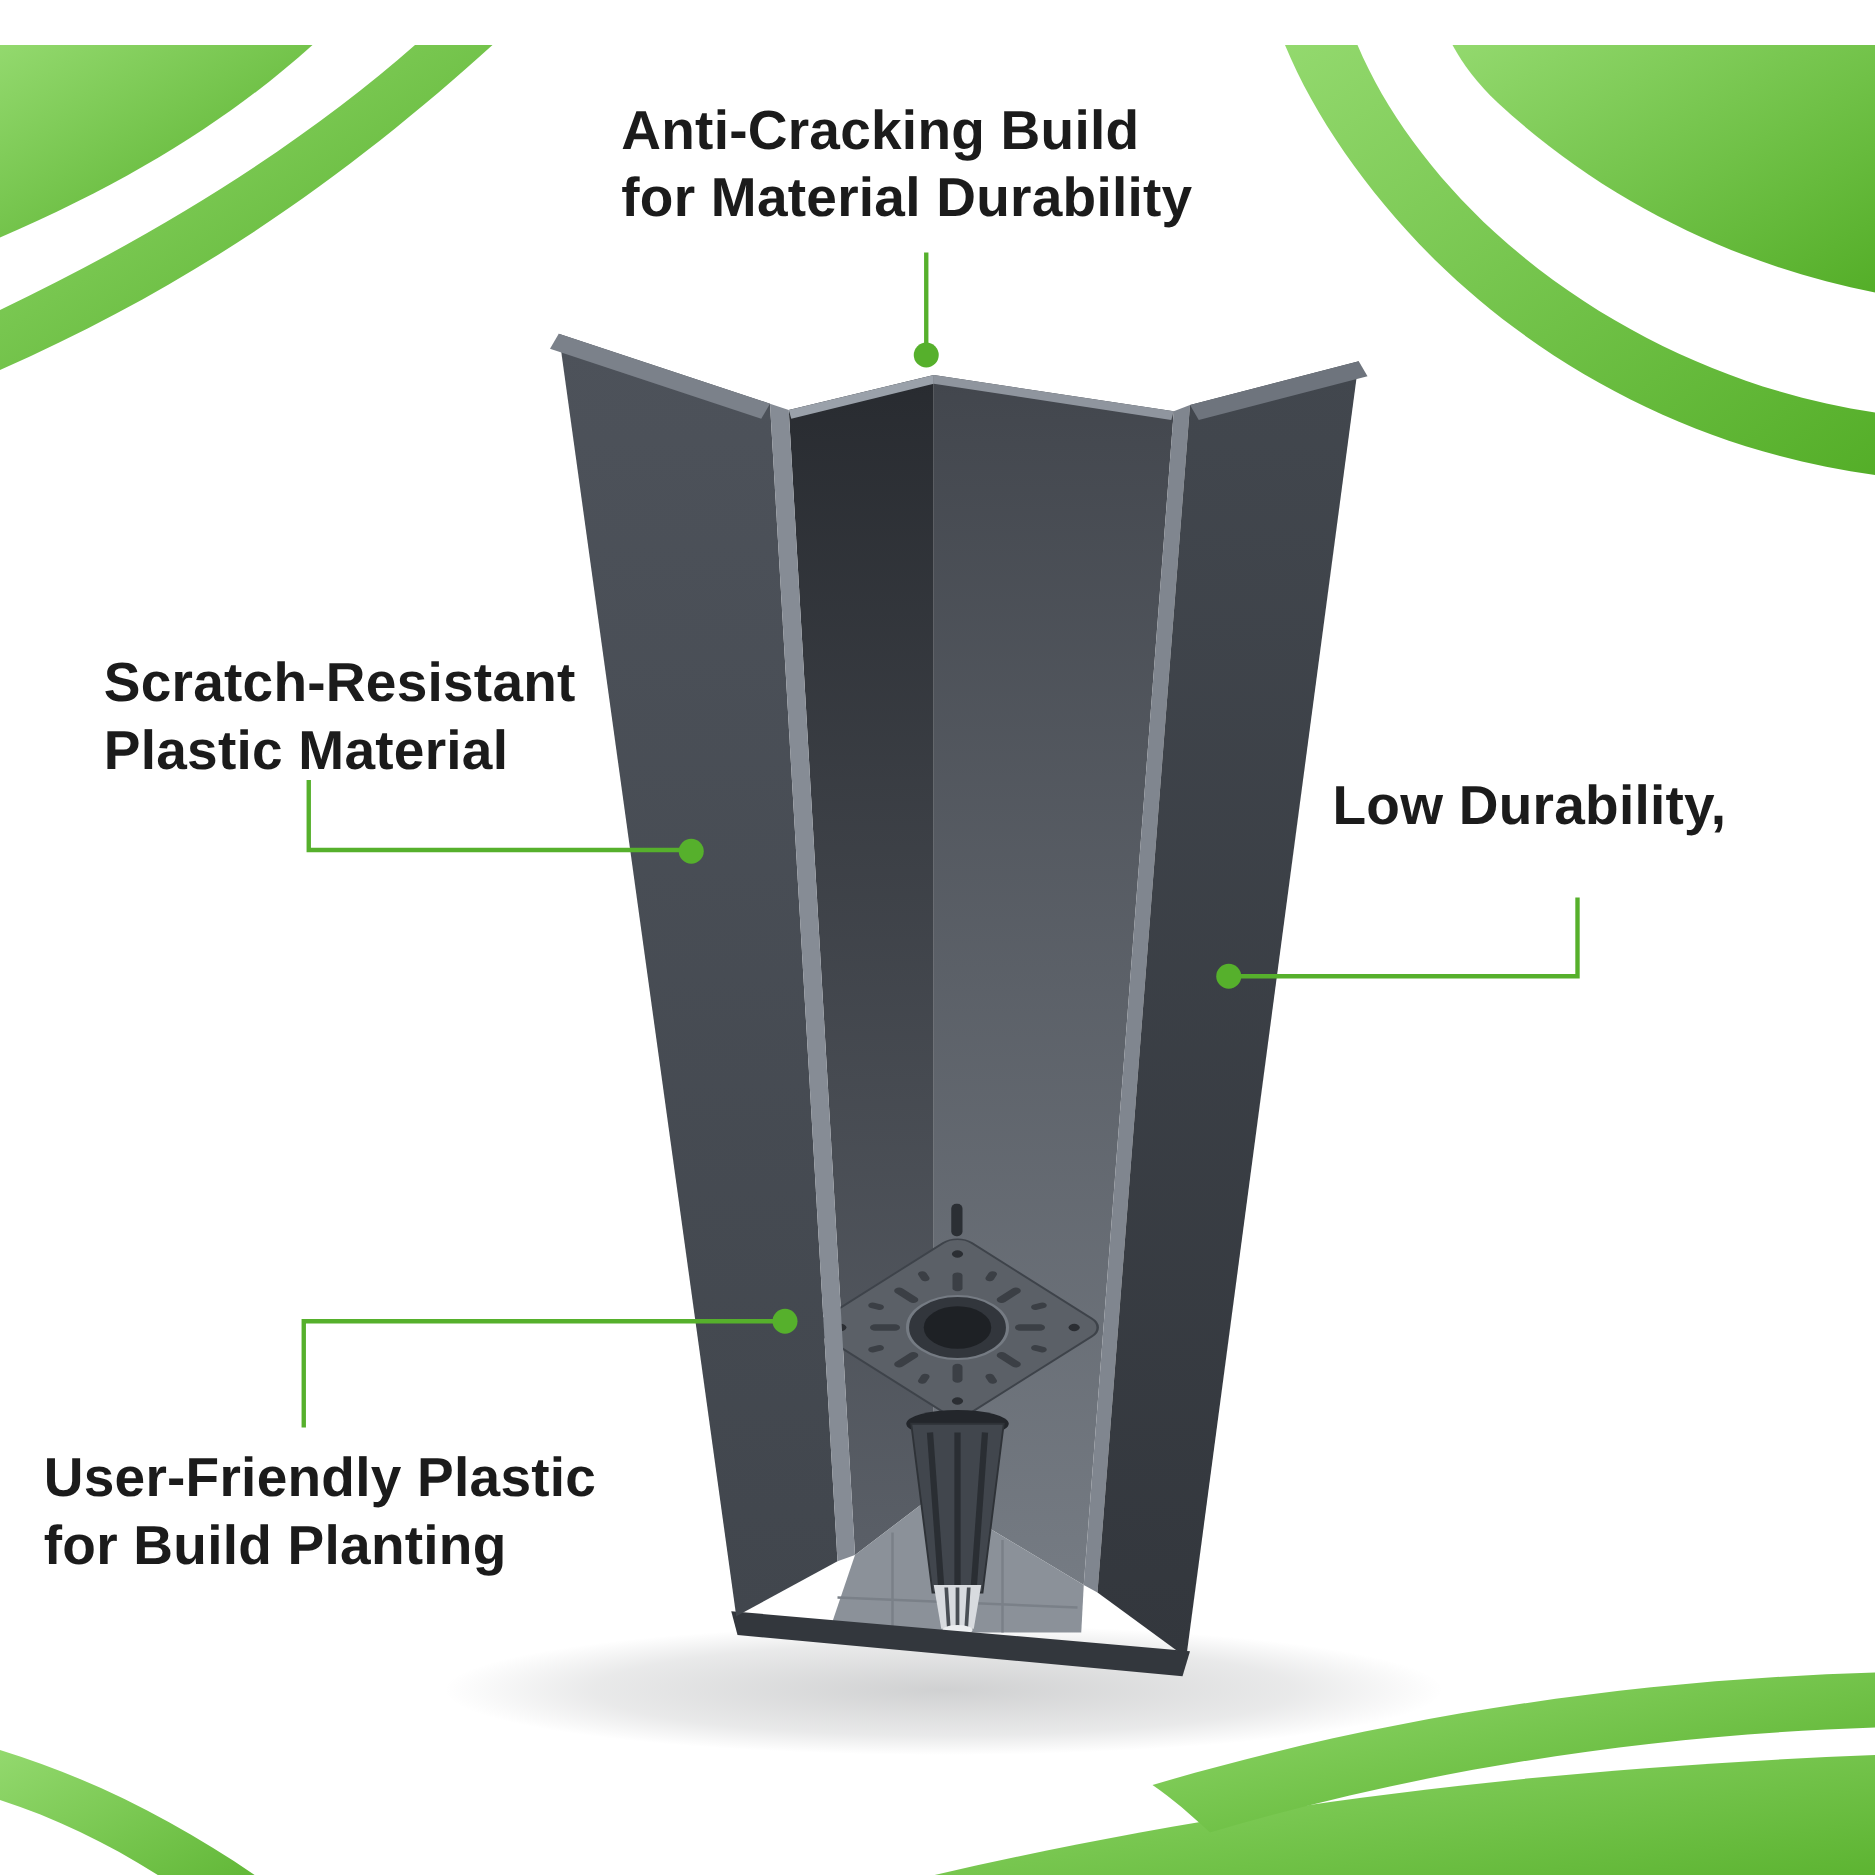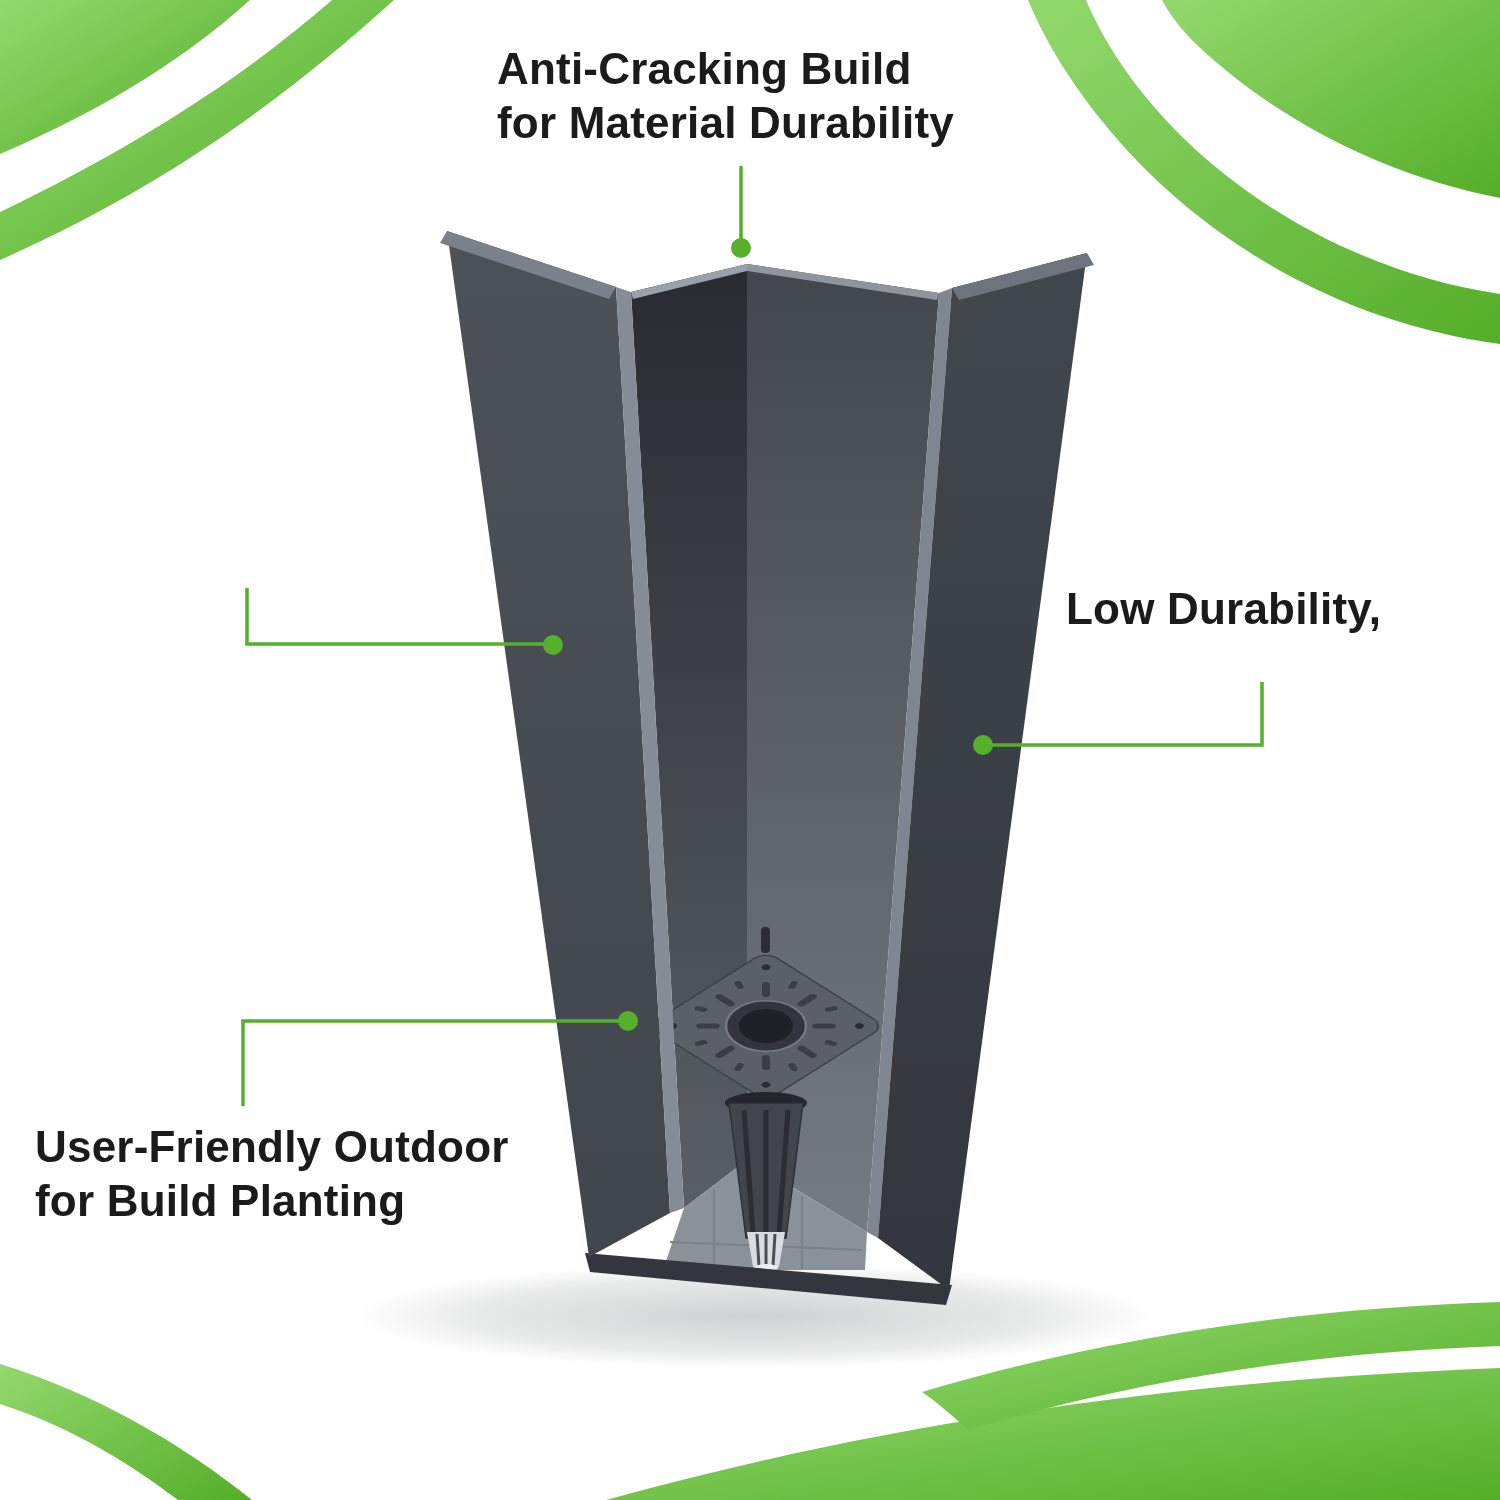--- a/index.html
+++ b/index.html
@@ -1,21 +1,21 @@
 <!DOCTYPE html>
 <html><head>
 <meta charset="utf-8">
 <style>
   html,body{margin:0;padding:0;}
   body{
     width:1500px;height:1500px;position:relative;overflow:hidden;
     background:#ffffff;
     font-family:"Liberation Sans", sans-serif;
   }
-  .stage{position:absolute;inset:0;width:1500px;height:1270px;}
+  .stage{position:absolute;inset:0;width:1500px;height:1270px;margin-top:36px;}
   svg.scene{position:absolute;top:0;left:0;display:block;}
   .callout{
     position:absolute;
     color:#1b1b1b;
     font-weight:600;
     font-size:44px;
     line-height:1.22;
     letter-spacing:.2px;
     white-space:nowrap;
   }
@@ -165,23 +165,27 @@
       <circle cx="983" cy="745" r="10"></circle>
       <circle cx="628" cy="1021" r="10"></circle>
     </g>
   </svg>
 
   <div class="callout" id="callout-anti">
     <div>Anti-Cracking Build</div>
     <div>for Material Durability</div>
   </div>
 
+  <div class="callout" id="callout-scratch">
+    <div>Scratch-Resistant</div>
+    <div>Plastic Material</div>
+  </div>
 
   <div class="callout" id="callout-low">
     <div>Low Durability,</div>
   </div>
 
   <div class="callout" id="callout-user">
-    <div>User-Friendly Outdoor</div>
+    <div>User-Friendly Plastic</div>
     <div>for Build Planting</div>
   </div>
 
 </div>
 
 </body></html>

